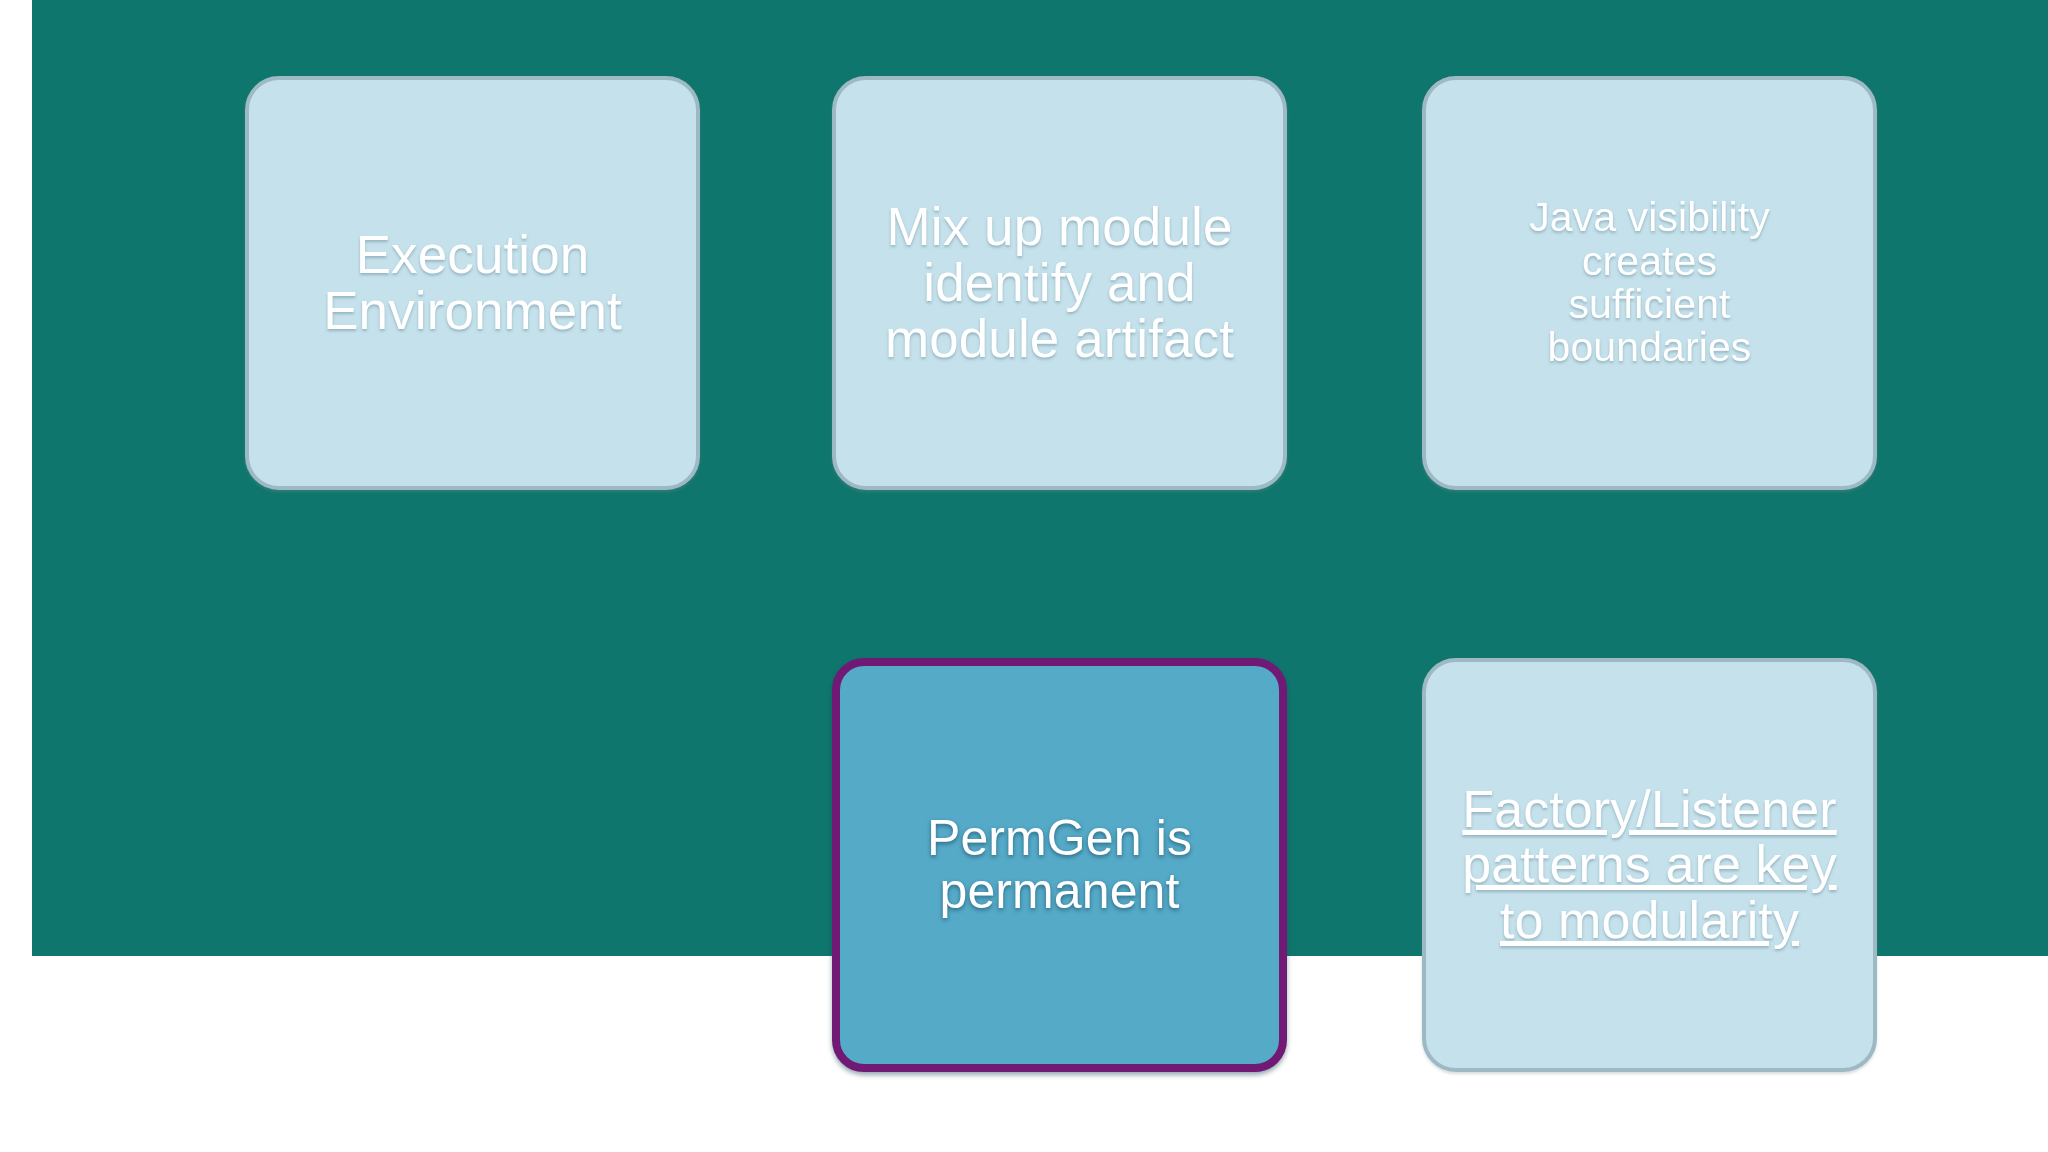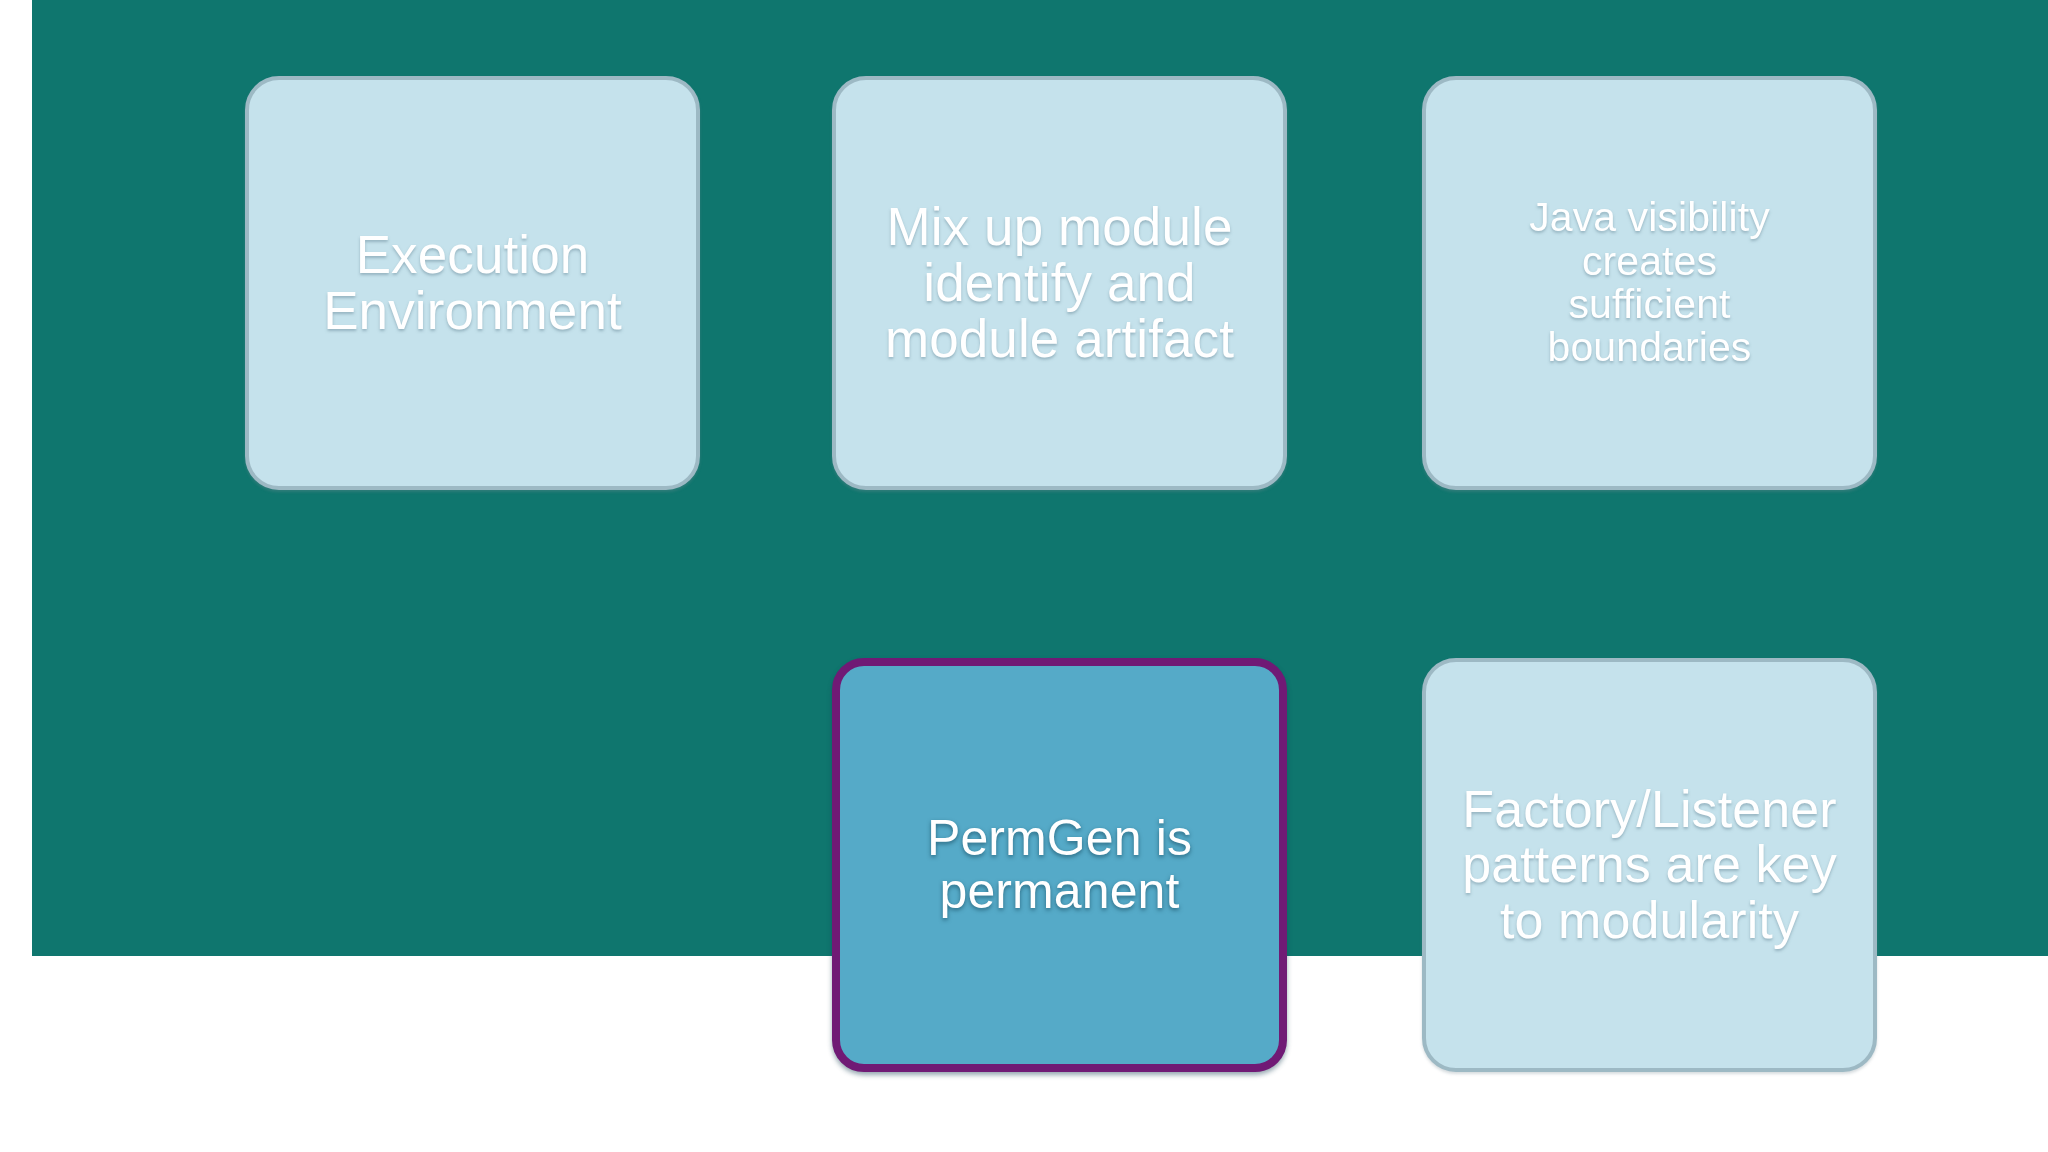--- a/index.html
+++ b/index.html
@@ -80,21 +80,21 @@
     -webkit-font-smoothing: antialiased;
   }
 
   
   .tile--execution .tile-label      { font-size: 53px; width: 100%; }
   .tile--mixup .tile-label          { font-size: 53px; width: 112%; }
   .tile--visibility .tile-label     { font-size: 41px; width: 104%; text-align: center; }
   .tile--classes .tile-label        { font-size: 53px; width: 110%; }
   .tile--permgen .tile-label        { font-size: 50px; width: 94%;
                                       text-shadow: 0 2px 4px rgba(8, 50, 68, 0.55); }
-  .tile--factory .tile-label        { font-size: 52px; width: 122%; }
+  .tile--factory .tile-label        { font-size: 52px; width: 122%; text-decoration: underline; }
 </style>
 </head>
 <body>
 
 <div class="canvas">
   <div class="tile-grid">
 
     <div class="tile col-1 row-1 tile--execution">
       <span class="tile-label">Execution
 Environment</span>

